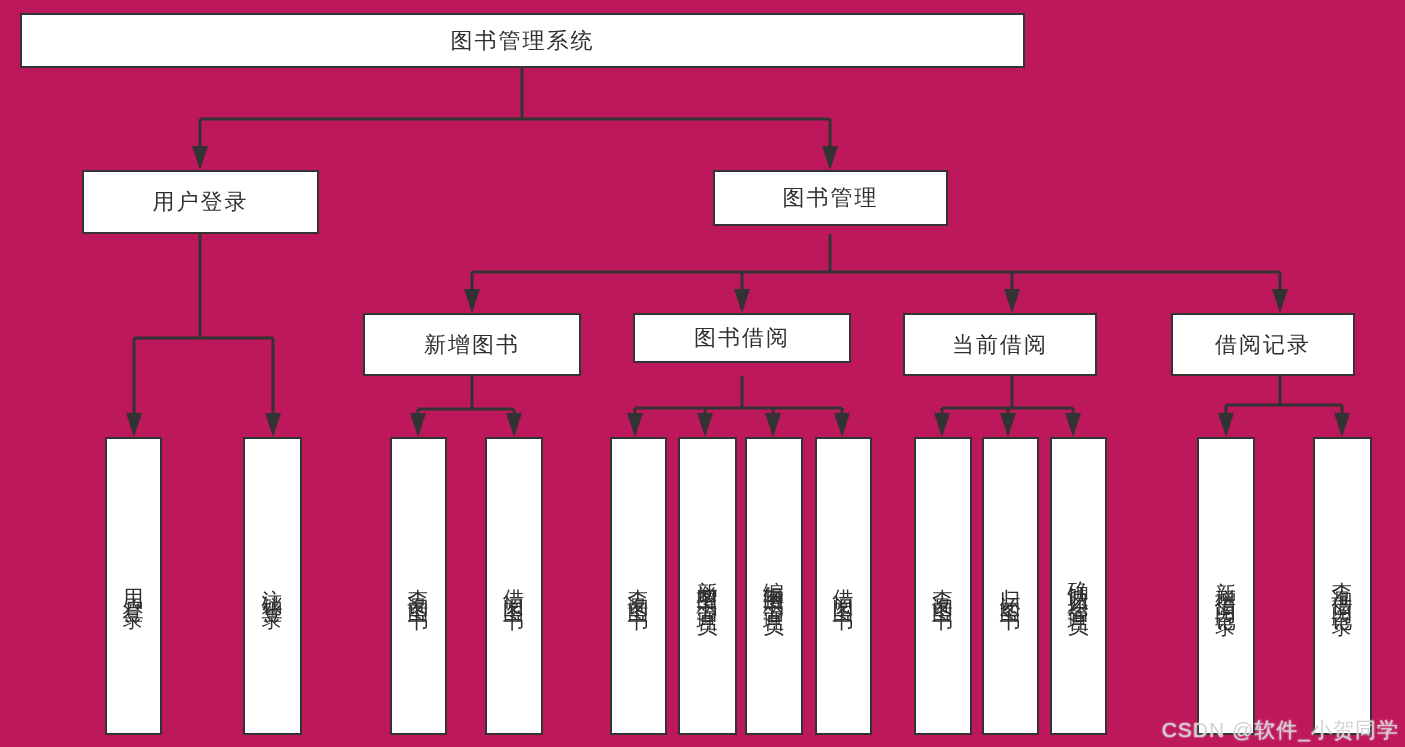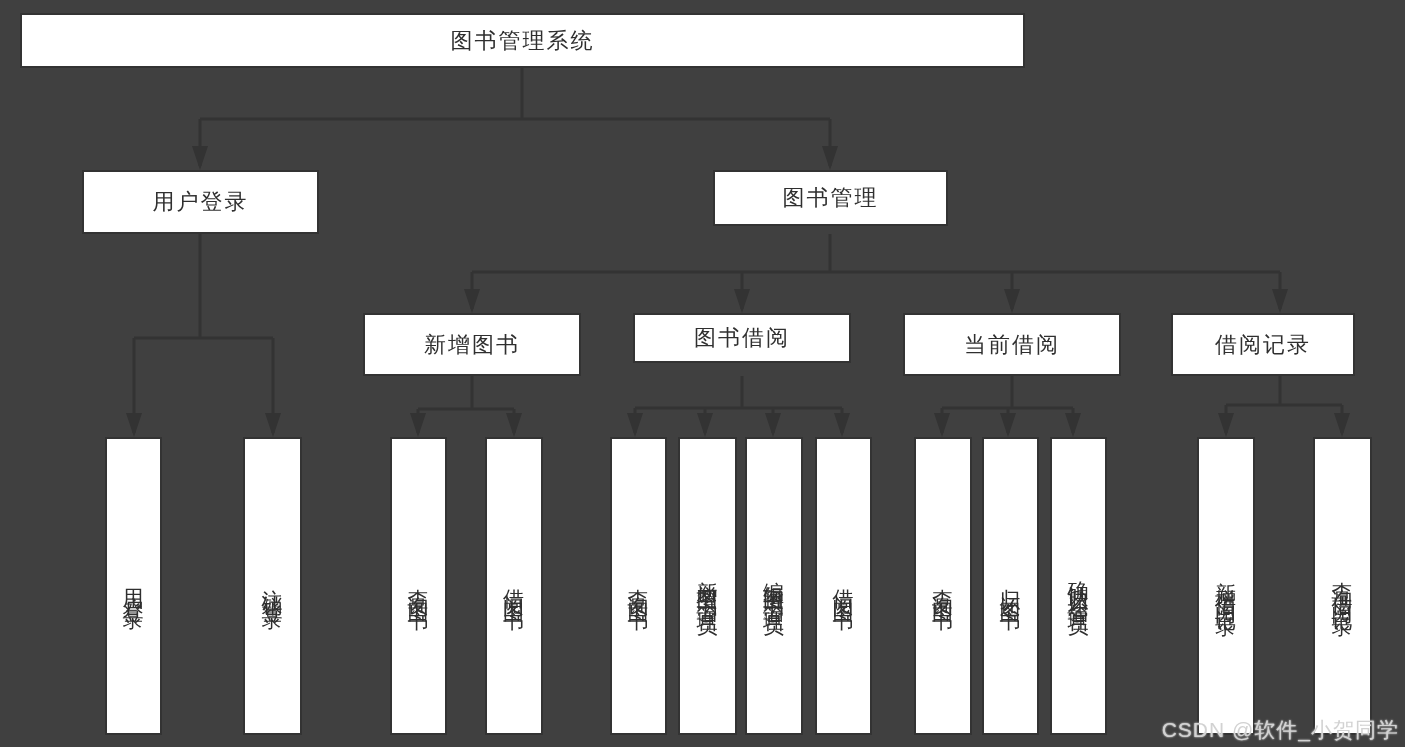--- a/index.html
+++ b/index.html
@@ -1,17 +1,17 @@
 <!DOCTYPE html>
 <html><head>
 <meta charset="utf-8">
 <style>
   html,body{margin:0;padding:0;background:#fff;}
   .canvas{
-    position:relative;width:1405px;height:747px;background:#404040;overflow:hidden;
+    position:relative;width:1405px;height:747px;background:#be185d;overflow:hidden;
     font-family:"Liberation Sans","DejaVu Sans",sans-serif;
   }
   .wires{position:absolute;left:0;top:0;z-index:0;}
   .node{
     position:absolute;box-sizing:border-box;background:#ffffff;border:2px solid #333333;
     display:flex;align-items:center;justify-content:center;
     color:#2f2f2f;z-index:1;
   }
   .h-node{font-size:22px;letter-spacing:2px;}
   .v-node{writing-mode:vertical-rl;text-orientation:mixed;font-size:21px;letter-spacing:7px;line-height:1.2;}
@@ -48,21 +48,21 @@
              M1218 413 L1234 413 L1226 437 Z M1334 413 L1350 413 L1342 437 Z" fill="#333333" stroke="none"></path>
   </svg>
 
   <div class="node h-node" style="left:20px;top:13px;width:1005px;height:55px">图书管理系统</div>
 
   <div class="node h-node" style="left:82px;top:170px;width:237px;height:64px">用户登录</div>
   <div class="node h-node" style="left:713px;top:170px;width:235px;height:56px">图书管理</div>
 
   <div class="node h-node" style="left:363px;top:313px;width:218px;height:63px">新增图书</div>
   <div class="node h-node" style="left:633px;top:313px;width:218px;height:50px">图书借阅</div>
-  <div class="node h-node" style="left:903px;top:313px;width:218px;height:63px">当前借阅</div>
+  <div class="node h-node" style="left:903px;top:313px;width:194px;height:63px">当前借阅</div>
   <div class="node h-node" style="left:1171px;top:313px;width:184px;height:63px">借阅记录</div>
 
   <div class="node v-node" style="left:105px;top:437px;width:57px;height:298px">用户登录</div>
   <div class="node v-node" style="left:243px;top:437px;width:59px;height:298px">注销登录</div>
 
   <div class="node v-node" style="left:390px;top:437px;width:57px;height:298px">查询图书</div>
   <div class="node v-node" style="left:485px;top:437px;width:58px;height:298px">借阅图书</div>
 
   <div class="node v-node" style="left:610px;top:437px;width:57px;height:298px">查询图书</div>
   <div class="node v-node long" style="left:678px;top:437px;width:59px;height:298px">新增图书（管理员）</div>

